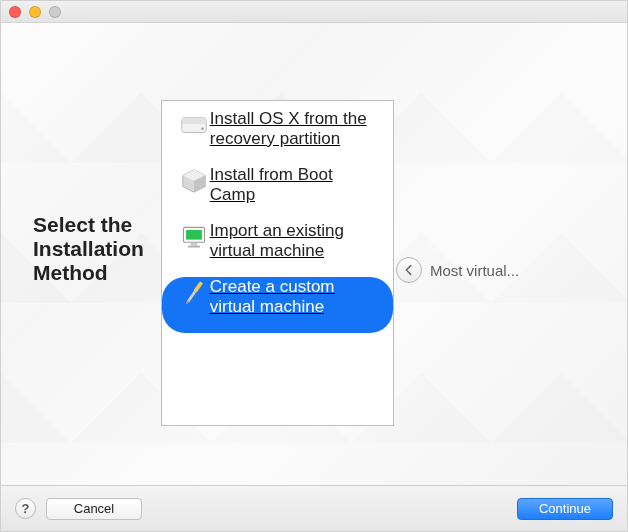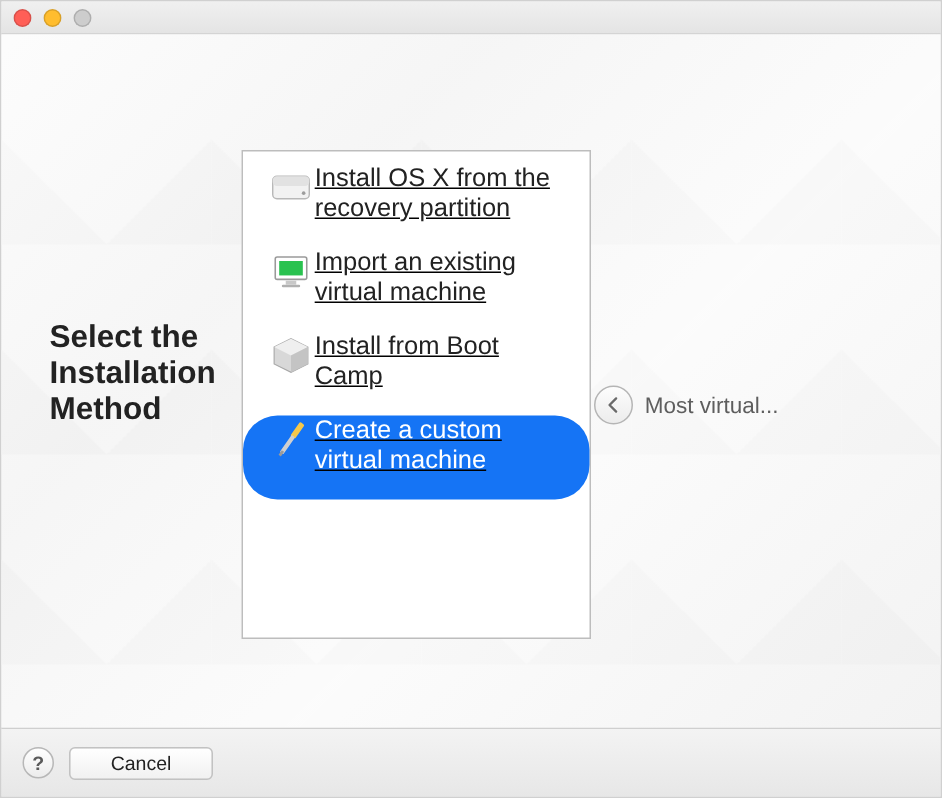--- a/index.html
+++ b/index.html
@@ -187,41 +187,41 @@
             <rect x="3" y="8" width="26" height="16" rx="3" fill="#f2f2f2" stroke="#b8b8b8" stroke-width="1"></rect>
             <rect x="3" y="8" width="26" height="7" rx="3" fill="#e2e2e2"></rect>
             <circle cx="25" cy="20" r="1.3" fill="#9d9d9d"></circle>
           </svg>
         </div>
         <div class="label">Install OS X from the recovery partition</div>
       </div>
 
       <div class="list-item">
         <div class="icon-box">
+          <svg width="30" height="30" viewBox="0 0 32 32">
+            <path d="M4 10 L16 4 L28 10 L28 22 L16 28 L4 22 Z" fill="#d8d8d8" stroke="#a8a8a8" stroke-width="0.8"></path>
+            <path d="M16 4 L28 10 L16 16 L4 10 Z" fill="#efefef"></path>
+            <path d="M16 16 L28 10 L28 22 L16 28 Z" fill="#c4c4c4"></path>
+          </svg>
+        </div>
+        <div class="label">Install from Boot Camp</div>
+      </div>
+
+      <div class="list-item">
+        <div class="icon-box">
           <svg width="28" height="28" viewBox="0 0 32 32">
             <rect x="4" y="5" width="24" height="17" rx="1.5" fill="#ffffff" stroke="#9a9a9a" stroke-width="1.2"></rect>
             <rect x="7" y="8" width="18" height="11" fill="#29c24f"></rect>
             <rect x="12" y="23" width="8" height="3" fill="#c8c8c8"></rect>
             <rect x="9" y="26" width="14" height="2" rx="1" fill="#b0b0b0"></rect>
           </svg>
         </div>
         <div class="label">Import an existing virtual machine</div>
       </div>
 
-      <div class="list-item">
-        <div class="icon-box">
-          <svg width="30" height="30" viewBox="0 0 32 32">
-            <path d="M4 10 L16 4 L28 10 L28 22 L16 28 L4 22 Z" fill="#d8d8d8" stroke="#a8a8a8" stroke-width="0.8"></path>
-            <path d="M16 4 L28 10 L16 16 L4 10 Z" fill="#efefef"></path>
-            <path d="M16 16 L28 10 L28 22 L16 28 Z" fill="#c4c4c4"></path>
-          </svg>
-        </div>
-        <div class="label">Install from Boot Camp</div>
-      </div>
-
       <div class="list-item selected">
         <div class="icon-box">
           <svg width="30" height="30" viewBox="0 0 32 32">
             <rect x="14" y="2" width="4" height="12" rx="1" fill="#f5c84b" transform="rotate(35 16 16)"></rect>
             <rect x="14.5" y="13" width="3" height="15" rx="1" fill="#cfcfcf" transform="rotate(35 16 16)"></rect>
             <rect x="15" y="26" width="2" height="4" fill="#9a9a9a" transform="rotate(35 16 16)"></rect>
           </svg>
         </div>
         <div class="label">Create a custom virtual machine</div>
       </div>
@@ -238,15 +238,18 @@
     </div>
 
   </div>
 
   <div class="footer">
     <div class="help-btn">?</div>
     <div class="mac-button">
       <span>Cancel</span>
     </div>
     <div class="spacer"></div>
+    <div class="mac-button primary">
+      <span>Continue</span>
+    </div>
   </div>
 
 </div>
 
 </body></html>

